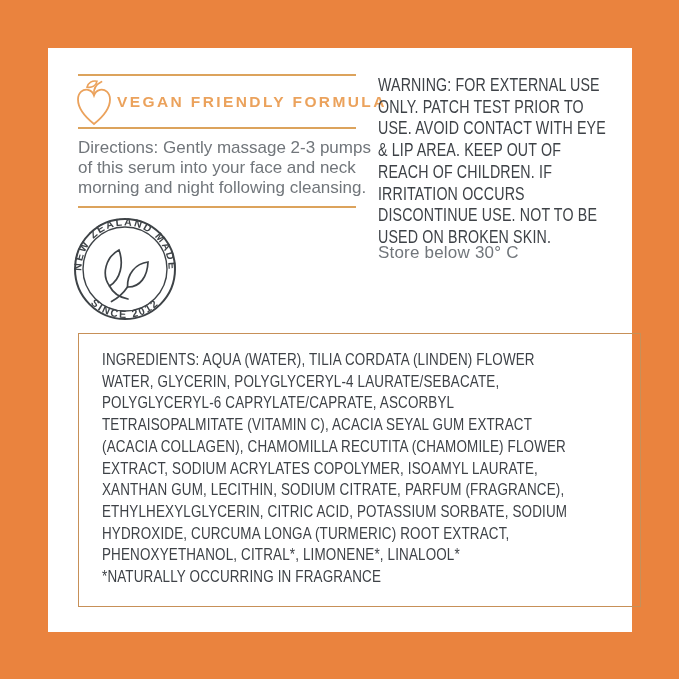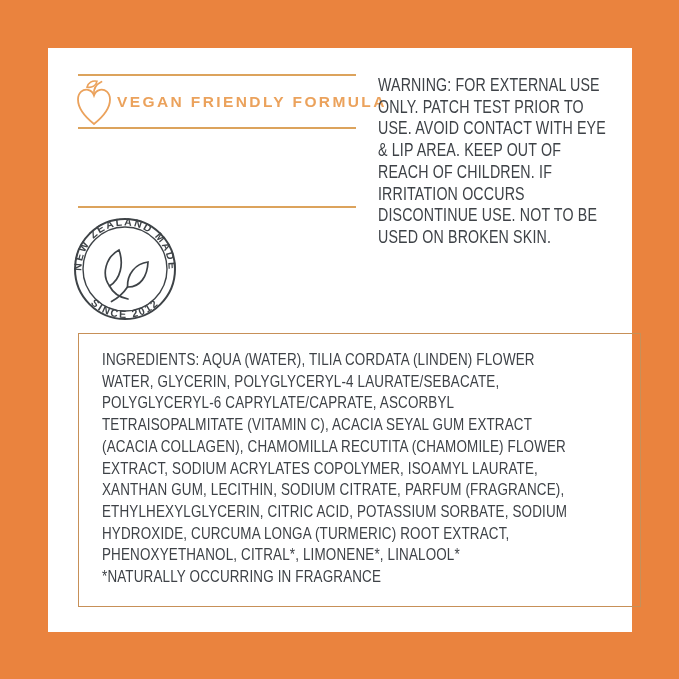--- a/index.html
+++ b/index.html
@@ -60,20 +60,21 @@
       <svg width="42" height="48" viewBox="0 0 42 48" fill="none">
         <path d="M20,45 C10,37 4,29.5 4,20.5 C4,13.5 9,9.8 14,10.8 C17.2,11.5 19.3,14.2 20,16.4 C20.7,14.2 22.8,11.5 26,10.8 C31,9.8 36,13.5 36,20.5 C36,29.5 30,37 20,45 Z" stroke="#EBA25C" stroke-width="1.8"></path>
         <path d="M20,15.5 C19.3,9.5 22,5.5 27.5,2.8" stroke="#EBA25C" stroke-width="1.8" stroke-linecap="round"></path>
         <path d="M13,8.2 C14,3.8 18.3,1.2 23,2.2 C22.3,6.4 18,9.2 13,8.2 Z" stroke="#EBA25C" stroke-width="1.6"></path>
       </svg>
     </span>
     <div class="vegan-label">VEGAN FRIENDLY FORMULA</div>
 
     <div class="rule rule-mid"></div>
 
+    <div class="directions">Directions: Gently massage 2-3 pumps of this serum into your face and neck morning and night following cleansing.</div>
 
     <div class="rule rule-bottom"></div>
 
     <span class="stamp">
       <svg width="104" height="104" viewBox="0 0 104 104" fill="none">
         <circle cx="52" cy="52" r="50" stroke="#3E4347" stroke-width="2"></circle>
         <circle cx="52" cy="52" r="42" stroke="#3E4347" stroke-width="1.4"></circle>
         <defs>
           <path id="arcTop" d="M 8.5,52 A 43.5,43.5 0 0 1 95.5,52"></path>
           <path id="arcBottom" d="M 11.8,80 A 49,49 0 0 0 92.2,80"></path>
@@ -88,20 +89,21 @@
           <path d="M46,33 C33,40 28,57 36.5,69 C47.5,62.5 51,47 46,33 Z"></path>
           <path d="M36.5,69 C40,76 47,80.5 55,82"></path>
           <path d="M75,45 C62.5,46.5 54,57 54.5,70 C67,70.5 74.5,59.5 75,45 Z"></path>
           <path d="M54.5,70 C50.5,76 45,81 38.5,84.5"></path>
         </g>
       </svg>
     </span>
 
     <div class="warning">WARNING: FOR EXTERNAL USE ONLY. PATCH TEST PRIOR TO USE. AVOID CONTACT WITH EYE &amp; LIP AREA. KEEP OUT OF REACH OF CHILDREN. IF IRRITATION OCCURS DISCONTINUE USE. NOT TO BE USED ON BROKEN SKIN.</div>
 
+    <div class="storage">Store below 30° C</div>
 
     <div class="ingredients-box">
       <div class="ingredients-scale">
         <div>INGREDIENTS: AQUA (WATER), TILIA CORDATA (LINDEN) FLOWER WATER, GLYCERIN, POLYGLYCERYL-4 LAURATE/SEBACATE, POLYGLYCERYL-6 CAPRYLATE/CAPRATE, ASCORBYL TETRAISOPALMITATE (VITAMIN C), ACACIA SEYAL GUM EXTRACT (ACACIA COLLAGEN), CHAMOMILLA RECUTITA (CHAMOMILE) FLOWER EXTRACT, SODIUM ACRYLATES COPOLYMER, ISOAMYL LAURATE, XANTHAN GUM, LECITHIN, SODIUM CITRATE, PARFUM (FRAGRANCE), ETHYLHEXYLGLYCERIN, CITRIC ACID, POTASSIUM SORBATE, SODIUM HYDROXIDE, CURCUMA LONGA (TURMERIC) ROOT EXTRACT, PHENOXYETHANOL, CITRAL*, LIMONENE*, LINALOOL*</div>
         <div>*NATURALLY OCCURRING IN FRAGRANCE</div>
       </div>
     </div>
 
   </div>
 </div>

